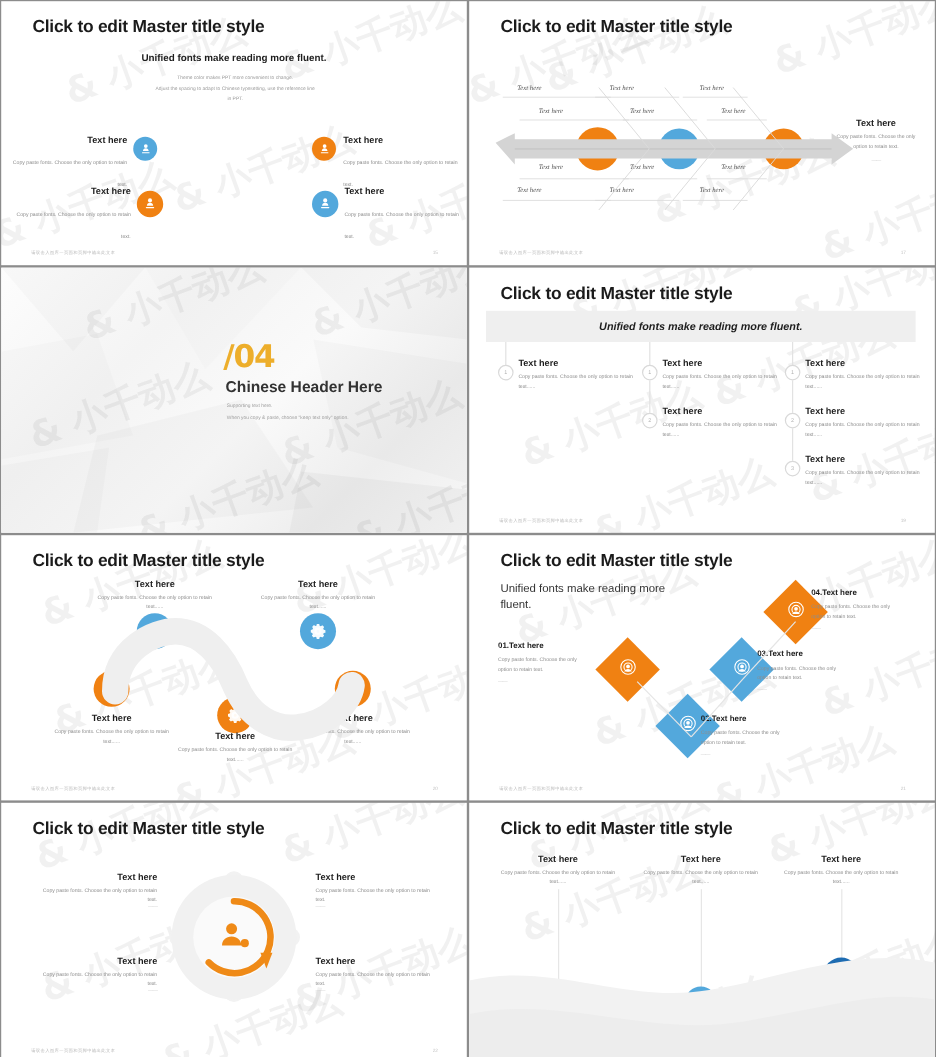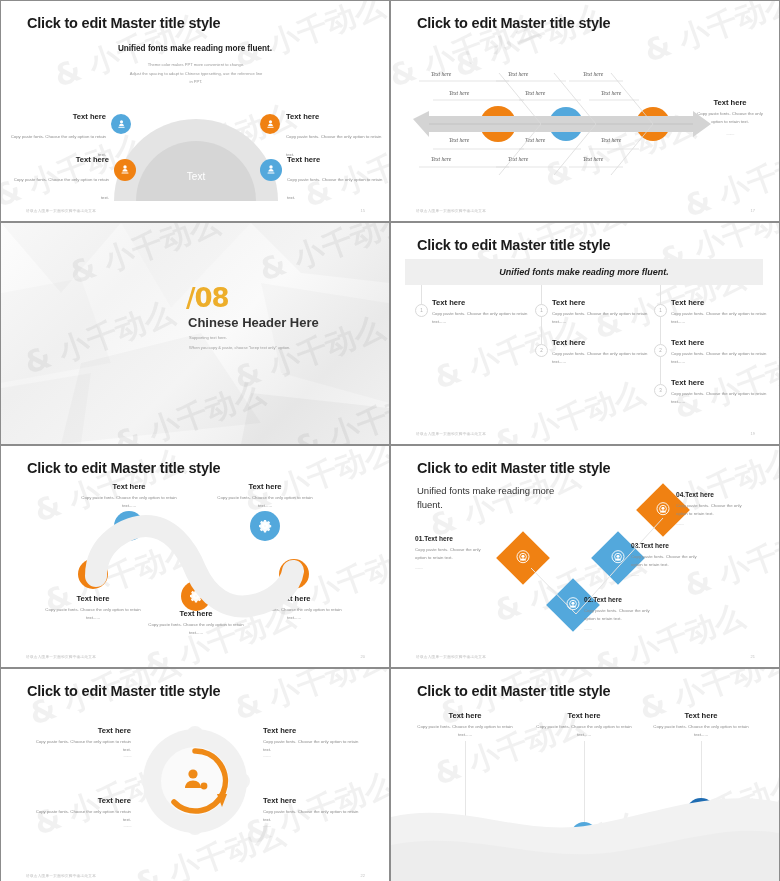--- a/index.html
+++ b/index.html
@@ -128,25 +128,20 @@
     </div>
     <div class="content">
       <div class="title">Click to edit Master title style</div>
       <div class="s1-sub">Unified fonts make reading more fluent.</div>
       <div class="s1-desc">
         <div>Theme color makes PPT more convenient to change.</div>
         <div>Adjust the spacing to adapt to Chinese typesetting, use the reference line</div>
         <div>in PPT.</div>
       </div>
 
-      <div class="arcwrap">
-        <div class="arc arc1"></div>
-        <div class="arc arc2"></div>
-        <div class="arc-label">Text</div>
-      </div>
 
       <div class="ic blue" style="left:110px;top:113px;width:20px;height:20px;">
         <svg width="11" height="11" viewBox="0 0 24 24">
             <circle cx="12" cy="6" r="3.4" fill="#fff"></circle>
             <path d="M12 10c-3 0-5.2 2.2-5.2 5h10.4c0-2.8-2.2-5-5.2-5z" fill="#fff"></path>
             <rect x="5" y="17" width="14" height="2" rx="1" fill="#fff"></rect>
           </svg>
       </div>
       <div class="txtblk" style="left:5px;top:111px;text-align:right;">
         <span class="t-head">Text here</span>
@@ -287,21 +282,21 @@
     </div>
     <div class="wm">
       <span style="left:65px;top:5px;">&amp; 小千动么</span>
       <span style="left:255px;top:2px;">&amp; 小千动么</span>
       <span style="left:20px;top:95px;">&amp; 小千动么</span>
       <span style="left:230px;top:110px;">&amp; 小千动么</span>
       <span style="left:110px;top:175px;">&amp; 小千动么</span>
       <span style="left:290px;top:180px;">&amp; 小千动么</span>
     </div>
     <div class="content">
-      <div class="s3-num">/08</div>
+      <div class="s3-num">/04</div>
       <div class="s3-h">Chinese Header Here</div>
       <div class="s3-s1">Supporting text here.</div>
       <div class="s3-s2">When you copy &amp; paste, choose "keep text only" option.</div>
     </div>
   </div>
 
   <div class="slide">
     <div class="wm">
       <span style="left:80px;top:-5px;">&amp; 小千动么</span>
       <span style="left:265px;top:-8px;">&amp; 小千动么</span>

